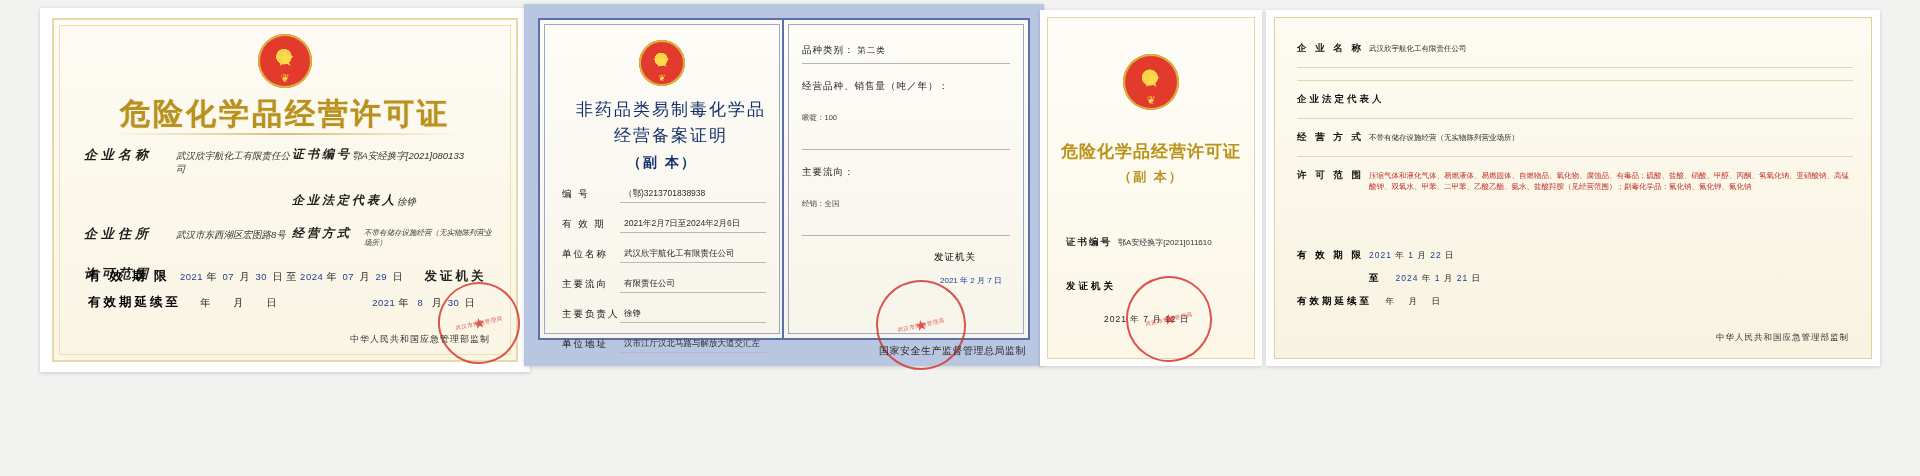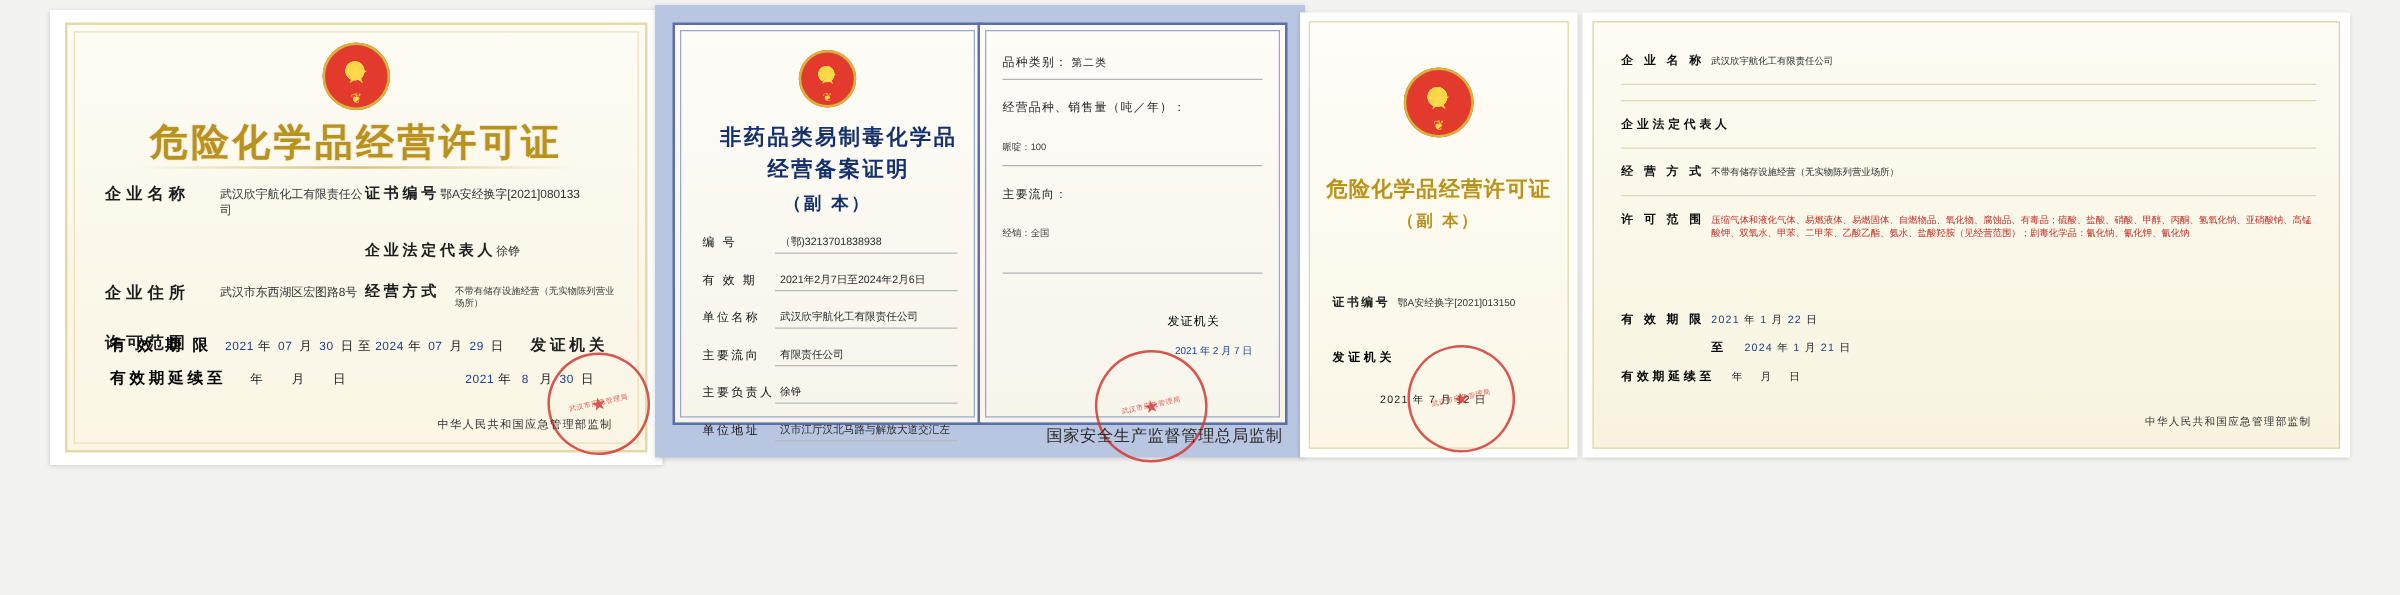--- a/index.html
+++ b/index.html
@@ -50,21 +50,21 @@
     position:absolute;left:0;right:0;top:74px;text-align:center;
     font-size:30px;font-weight:bold;letter-spacing:3px;
     color:#b8911f;
     text-shadow:0 1px 0 #fff7d0, 0 0 1px #8a6a12;
   }
   #cert1 .titleRule{
     position:absolute;left:56px;right:56px;top:113px;height:2px;
     background:linear-gradient(90deg,rgba(186,145,31,0),rgba(186,145,31,.55),rgba(186,145,31,0));
   }
 
-  #cert1 .body{position:absolute;left:30px;right:24px;top:126px;font-size:11px;color:#2a2a2a;}
+  #cert1 .body{position:absolute;left:30px;right:24px;top:126px;font-size:11px;color:#2a2a2a;font-style:italic;}
   #cert1 .row{display:flex;align-items:flex-start;margin-bottom:16px;}
   #cert1 .lbl{
     font-size:13px;font-weight:bold;color:#1d1d1d;letter-spacing:4px;
     min-width:92px;flex:none;
   }
   #cert1 .val{font-size:9.5px;color:#333;padding-top:4px;line-height:1.35;}
   #cert1 .half{display:flex;flex:1;align-items:flex-start;}
   #cert1 .lbl.sm{min-width:82px;font-size:12px;letter-spacing:3px;}
 
   #cert1 .scope{font-size:7.5px;color:#3a3a3a;line-height:1.4;padding-top:3px;}
@@ -111,21 +111,21 @@
   }
   #cert2 .pageL{left:14px;width:244px;}
   #cert2 .pageR{right:14px;width:244px;}
 
   #c2-emblem{left:50%;margin-left:-23px;top:20px;width:46px;height:46px;}
   #c2-emblem .star{font-size:18px;}
   #c2-emblem .wheat{font-size:9px;}
 
   #cert2 .t1,#cert2 .t2{
     position:absolute;left:0;right:0;text-align:center;
-    font-size:17px;font-weight:bold;color:#16306b;letter-spacing:2px;padding-left:18px;
+    font-size:17px;font-weight:normal;color:#16306b;letter-spacing:2px;padding-left:18px;
   }
   #cert2 .t1{top:78px;}
   #cert2 .t2{top:104px;}
   #cert2 .t3{
     position:absolute;left:0;right:0;top:134px;text-align:center;
     font-size:14px;font-weight:bold;color:#16306b;letter-spacing:2px;
   }
 
   #cert2 .fields{position:absolute;left:22px;right:18px;top:168px;font-size:9.5px;color:#1c1c1c;}
   #cert2 .f{display:flex;align-items:flex-start;margin-bottom:15px;}
@@ -134,21 +134,21 @@
 
   #cert2 .rfields{position:absolute;left:18px;right:18px;top:24px;font-size:9.5px;color:#1c1c1c;}
   #cert2 .rbox{border-bottom:1px solid #b4b4b4;padding-bottom:6px;margin-bottom:16px;}
   #cert2 .rlbl{letter-spacing:1px;font-size:9.5px;}
   #cert2 .rsub{font-size:7.5px;color:#3a3a3a;margin-top:20px;}
   #cert2 .rissue{position:absolute;left:150px;bottom:74px;font-size:9.5px;letter-spacing:1px;}
   #cert2 .rdate{position:absolute;left:156px;bottom:52px;font-size:8px;color:#1a3f8f;}
   #c2-seal{left:352px;top:276px;width:86px;height:86px;}
   #cert2 .footer{
     position:absolute;left:0;right:18px;bottom:8px;text-align:right;
-    font-size:13px;color:#2a2a2a;letter-spacing:.5px;
+    font-size:10px;color:#2a2a2a;letter-spacing:.5px;
   }
 
   
   #cert3{
     left:1040px;top:10px;width:222px;height:356px;
     background:#ffffff;box-shadow:0 1px 4px rgba(0,0,0,.16);
   }
   #cert3 .inner{
     position:absolute;left:7px;top:7px;right:7px;bottom:7px;
     background:linear-gradient(180deg,#fefdf8,#fbf6e6);
@@ -347,21 +347,21 @@
         </div>
       </div>
     </div>
 
     <div class="page pageR">
       <div class="rfields">
         <div class="rbox">
           <span class="rlbl">品种类别：</span>
           <span class="rlbl" style="font-size:8.5px;">第二类</span>
         </div>
-        <div class="rbox" style="padding-bottom:9px;">
+        <div class="rbox" style="padding-bottom:26px;">
           <span class="rlbl">经营品种、销售量（吨／年）：</span>
           <div class="rsub">哌啶：100</div>
         </div>
         <div class="rbox" style="padding-bottom:26px;">
           <span class="rlbl">主要流向：</span>
           <div class="rsub">经销：全国</div>
         </div>
       </div>
       <div class="rissue">发证机关</div>
       <div class="rdate">2021 年 2 月 7 日</div>
@@ -379,21 +379,21 @@
     <div class="inner">
       <div class="emblem" id="c3-emblem">
         <span class="star">★</span>
         <span class="wheat">❦</span>
       </div>
       <div class="title">危险化学品经营许可证</div>
       <div class="sub">（副 本）</div>
 
       <div class="certno">
         <span class="k">证书编号</span>
-        <span class="v">鄂A安经换字[2021]013150</span>
+        <span class="v">鄂A安经换字[2021]011610</span>
       </div>
 
       <div class="issuer">发证机关</div>
       <div class="issuedate">2021 年 7 月 12 日</div>
 
       <div class="seal" id="c3-seal">
         <span class="sealstar">★</span>
         <span class="sealtxt">武汉市应急管理局</span>
       </div>
     </div>

